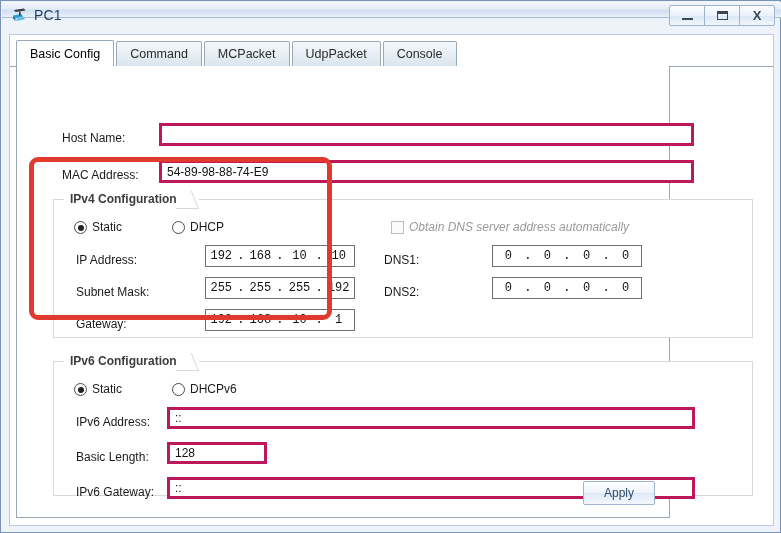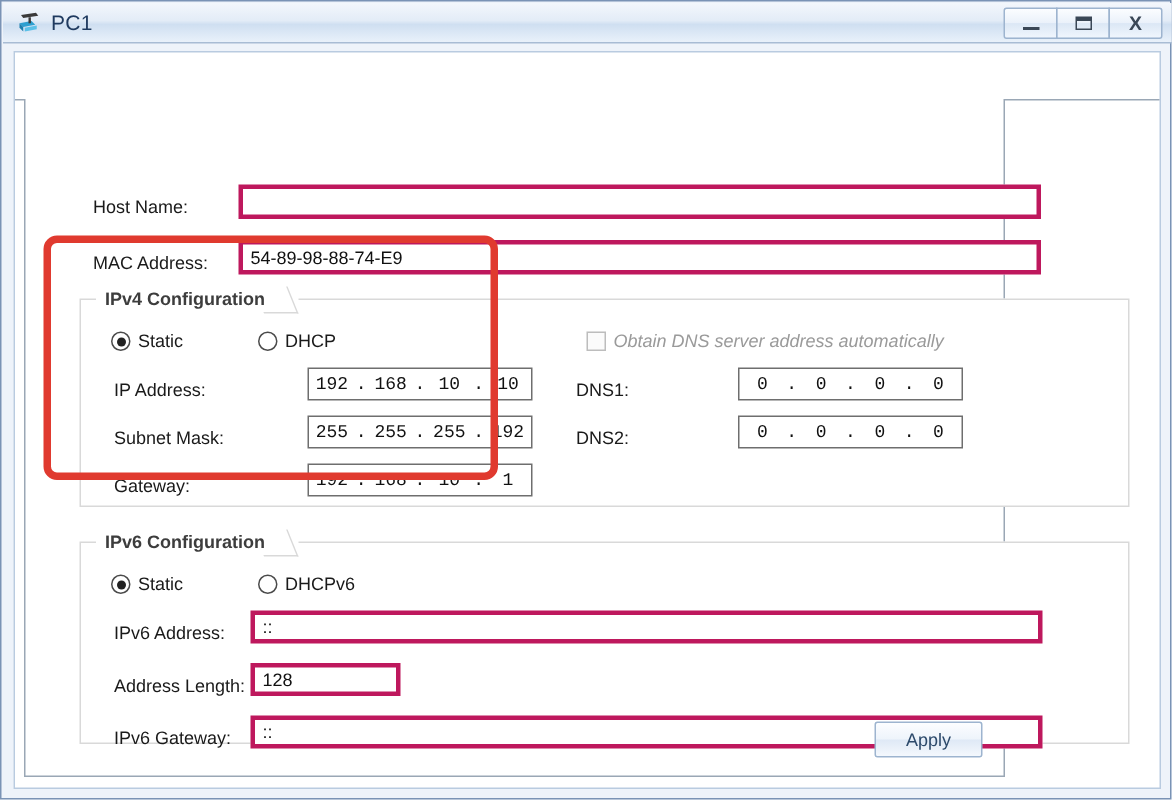--- a/index.html
+++ b/index.html
@@ -9,21 +9,21 @@
     background:#ffffff;
   }
   .window{
     position:absolute;left:0;top:0;width:781px;height:533px;
     box-sizing:border-box;
     background:#eef3fa;
     border:1px solid #7a93b5;
   }
   
   .titlebar{
-    position:absolute;left:1px;top:1px;width:779px;height:27px;
+    position:absolute;left:1px;top:1px;width:779px;height:16px;
     box-sizing:border-box;
     background:linear-gradient(to bottom,#f3f7fc 0%,#e3ecf7 45%,#cfdff1 55%,#e9f1fa 100%);
     border-bottom:1px solid #a8bcd4;
   }
   .title-icon{
     position:absolute;left:9px;top:5px;width:18px;height:18px;
   }
   .title-text{
     position:absolute;left:32px;top:4px;
     font-size:14px;color:#1f3a5f;line-height:19px;
@@ -179,20 +179,37 @@
       </div>
       <div class="win-btn">
         <span class="gl-close">X</span>
       </div>
     </div>
   </div>
 
   <div class="client">
 
     <div class="tabline"></div>
+    <div class="tabstrip">
+      <div class="tab active">
+        <span>Basic Config</span>
+      </div>
+      <div class="tab">
+        <span>Command</span>
+      </div>
+      <div class="tab">
+        <span>MCPacket</span>
+      </div>
+      <div class="tab">
+        <span>UdpPacket</span>
+      </div>
+      <div class="tab">
+        <span>Console</span>
+      </div>
+    </div>
 
     <div class="panel">
 
       <div class="lbl" style="left:45px;top:65px;">Host Name:</div>
       <div class="txtfield" style="left:142px;top:57px;width:535px;height:23px;"></div>
 
       <div class="lbl" style="left:45px;top:102px;">MAC Address:</div>
       <div class="txtfield" style="left:142px;top:94px;width:535px;height:23px;">54-89-98-88-74-E9</div>
 
       <div class="group" style="left:36px;top:133px;width:700px;height:139px;">
@@ -266,21 +283,21 @@
         <div class="group-title">IPv6 Configuration</div>
 
         <div class="radio on" style="left:20px;top:21px;"></div>
         <div class="radio-lbl" style="left:38px;top:20px;">Static</div>
         <div class="radio" style="left:118px;top:21px;"></div>
         <div class="radio-lbl" style="left:136px;top:20px;">DHCPv6</div>
 
         <div class="lbl" style="left:22px;top:53px;">IPv6 Address:</div>
         <div class="txtfield" style="left:113px;top:45px;width:528px;height:22px;">::</div>
 
-        <div class="lbl" style="left:22px;top:88px;">Address Length:</div>
+        <div class="lbl" style="left:22px;top:88px;">Basic Length:</div>
         <div class="txtfield" style="left:113px;top:80px;width:100px;height:22px;">128</div>
 
         <div class="lbl" style="left:22px;top:123px;">IPv6 Gateway:</div>
         <div class="txtfield" style="left:113px;top:115px;width:528px;height:22px;">::</div>
       </div>
 
       <div class="apply-btn">Apply</div>
     </div>
   </div>
 

